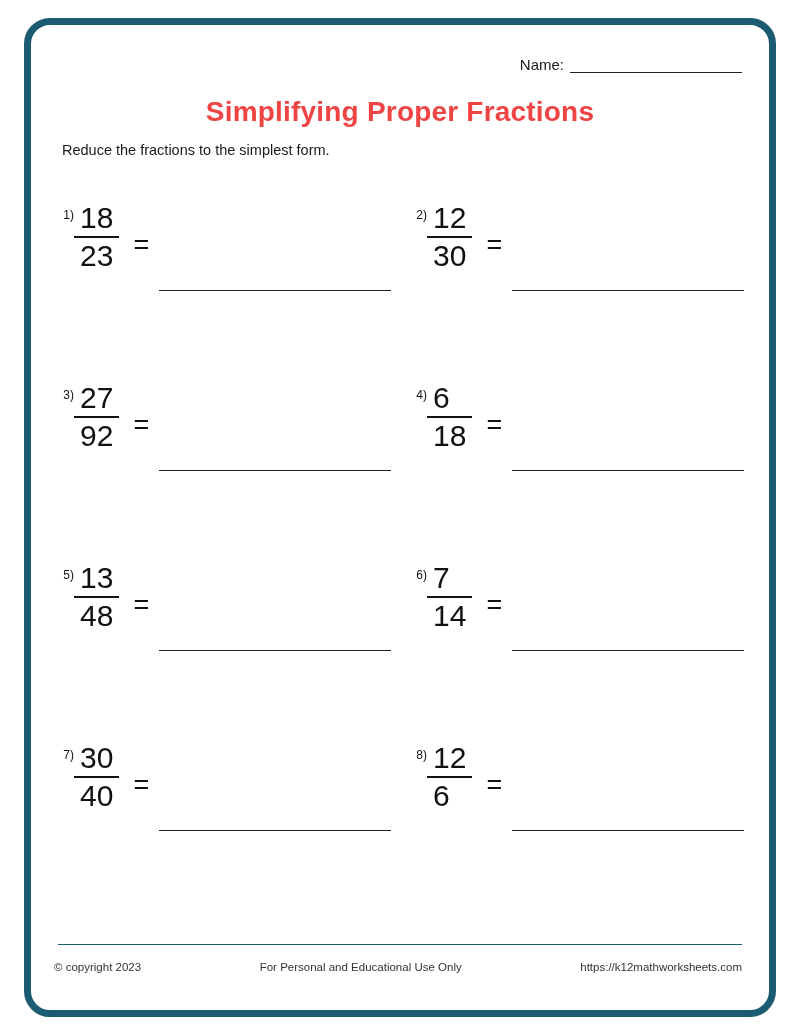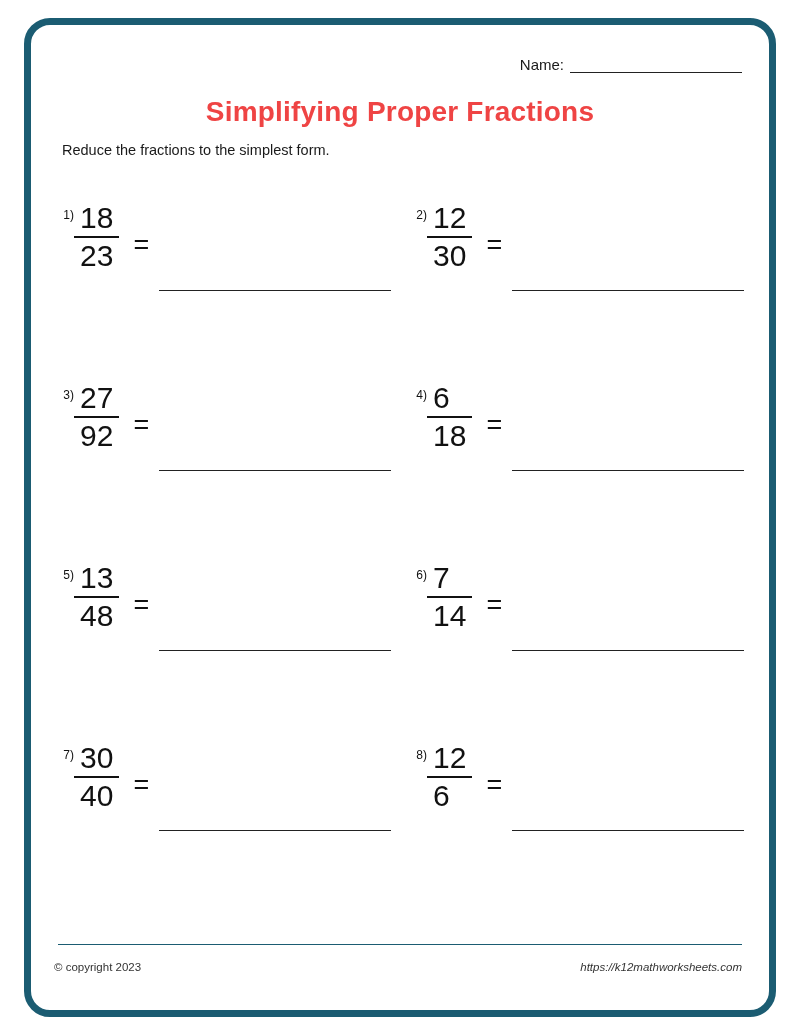--- a/index.html
+++ b/index.html
@@ -154,21 +154,21 @@
     right: 18px;
     bottom: 28px;
     display: flex;
     justify-content: space-between;
     align-items: center;
     font-size: 11.5px;
     color: #333;
   }
   .footer-center { text-align: center; flex: 1; }
   .footer-left { flex: 0 0 auto; }
-  .footer-right { flex: 0 0 auto; font-style: italic; }
+  .footer-right { flex: 0 0 auto; }
 </style>
 </head>
 <body>
 
 <div class="page">
   <div class="sheet-border"></div>
 
   <div class="content">
 
     <div class="name-row">
@@ -268,17 +268,18 @@
         </div>
         <div class="equals">=</div>
         <div class="answer-blank"></div>
       </div>
 
     </div>
 
     <div class="footer-rule"></div>
     <div class="footer">
       <div class="footer-left">© copyright 2023</div>
+      <div class="footer-center">For Personal and Educational Use Only</div>
       <div class="footer-right">https://k12mathworksheets.com</div>
     </div>
 
   </div>
 </div>
 
 </body></html>

